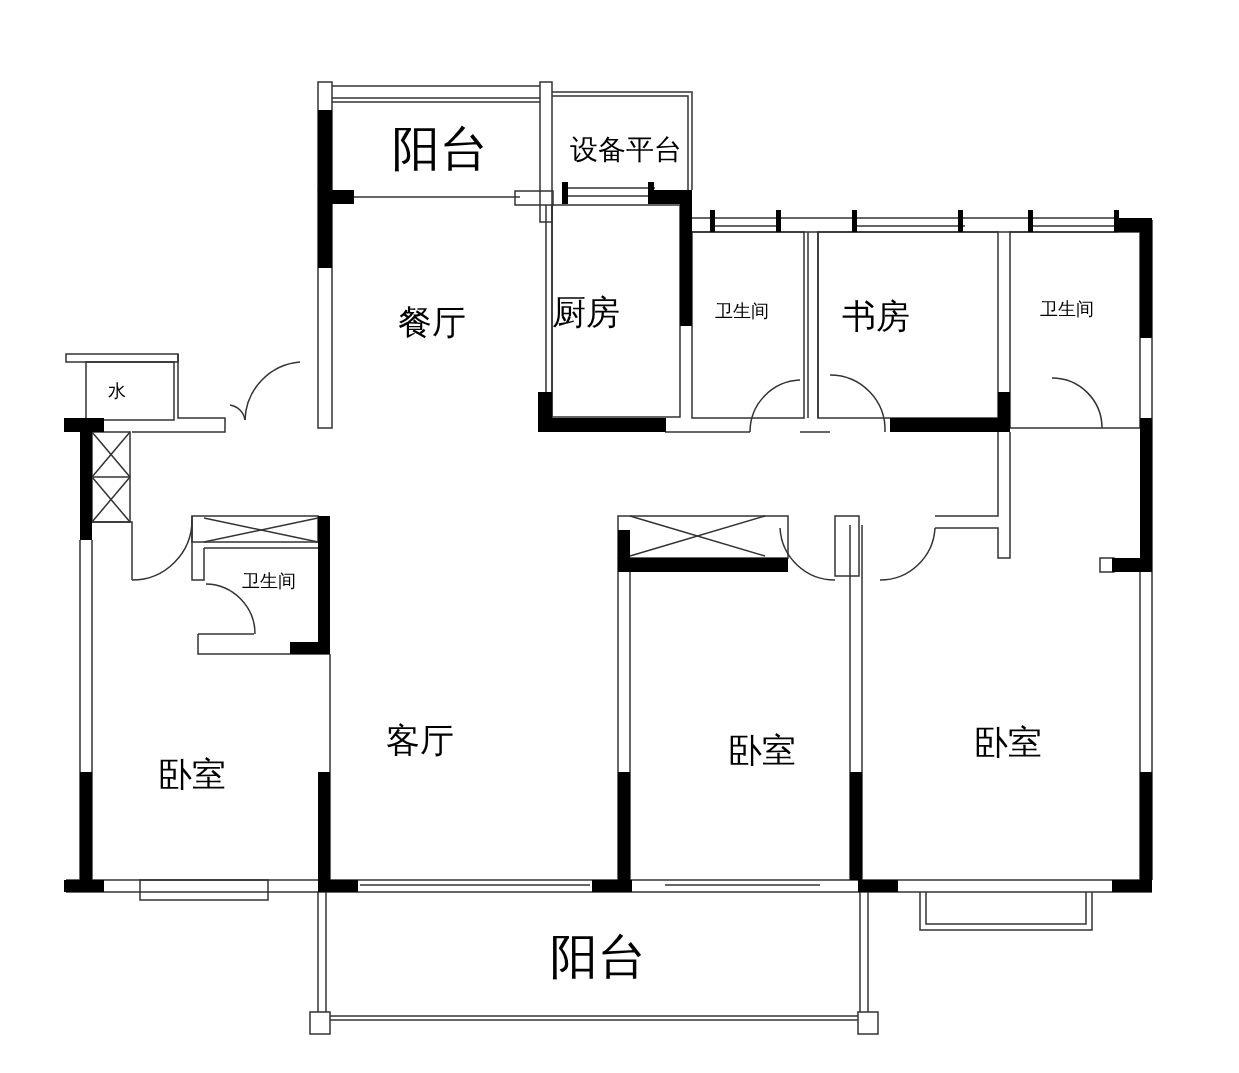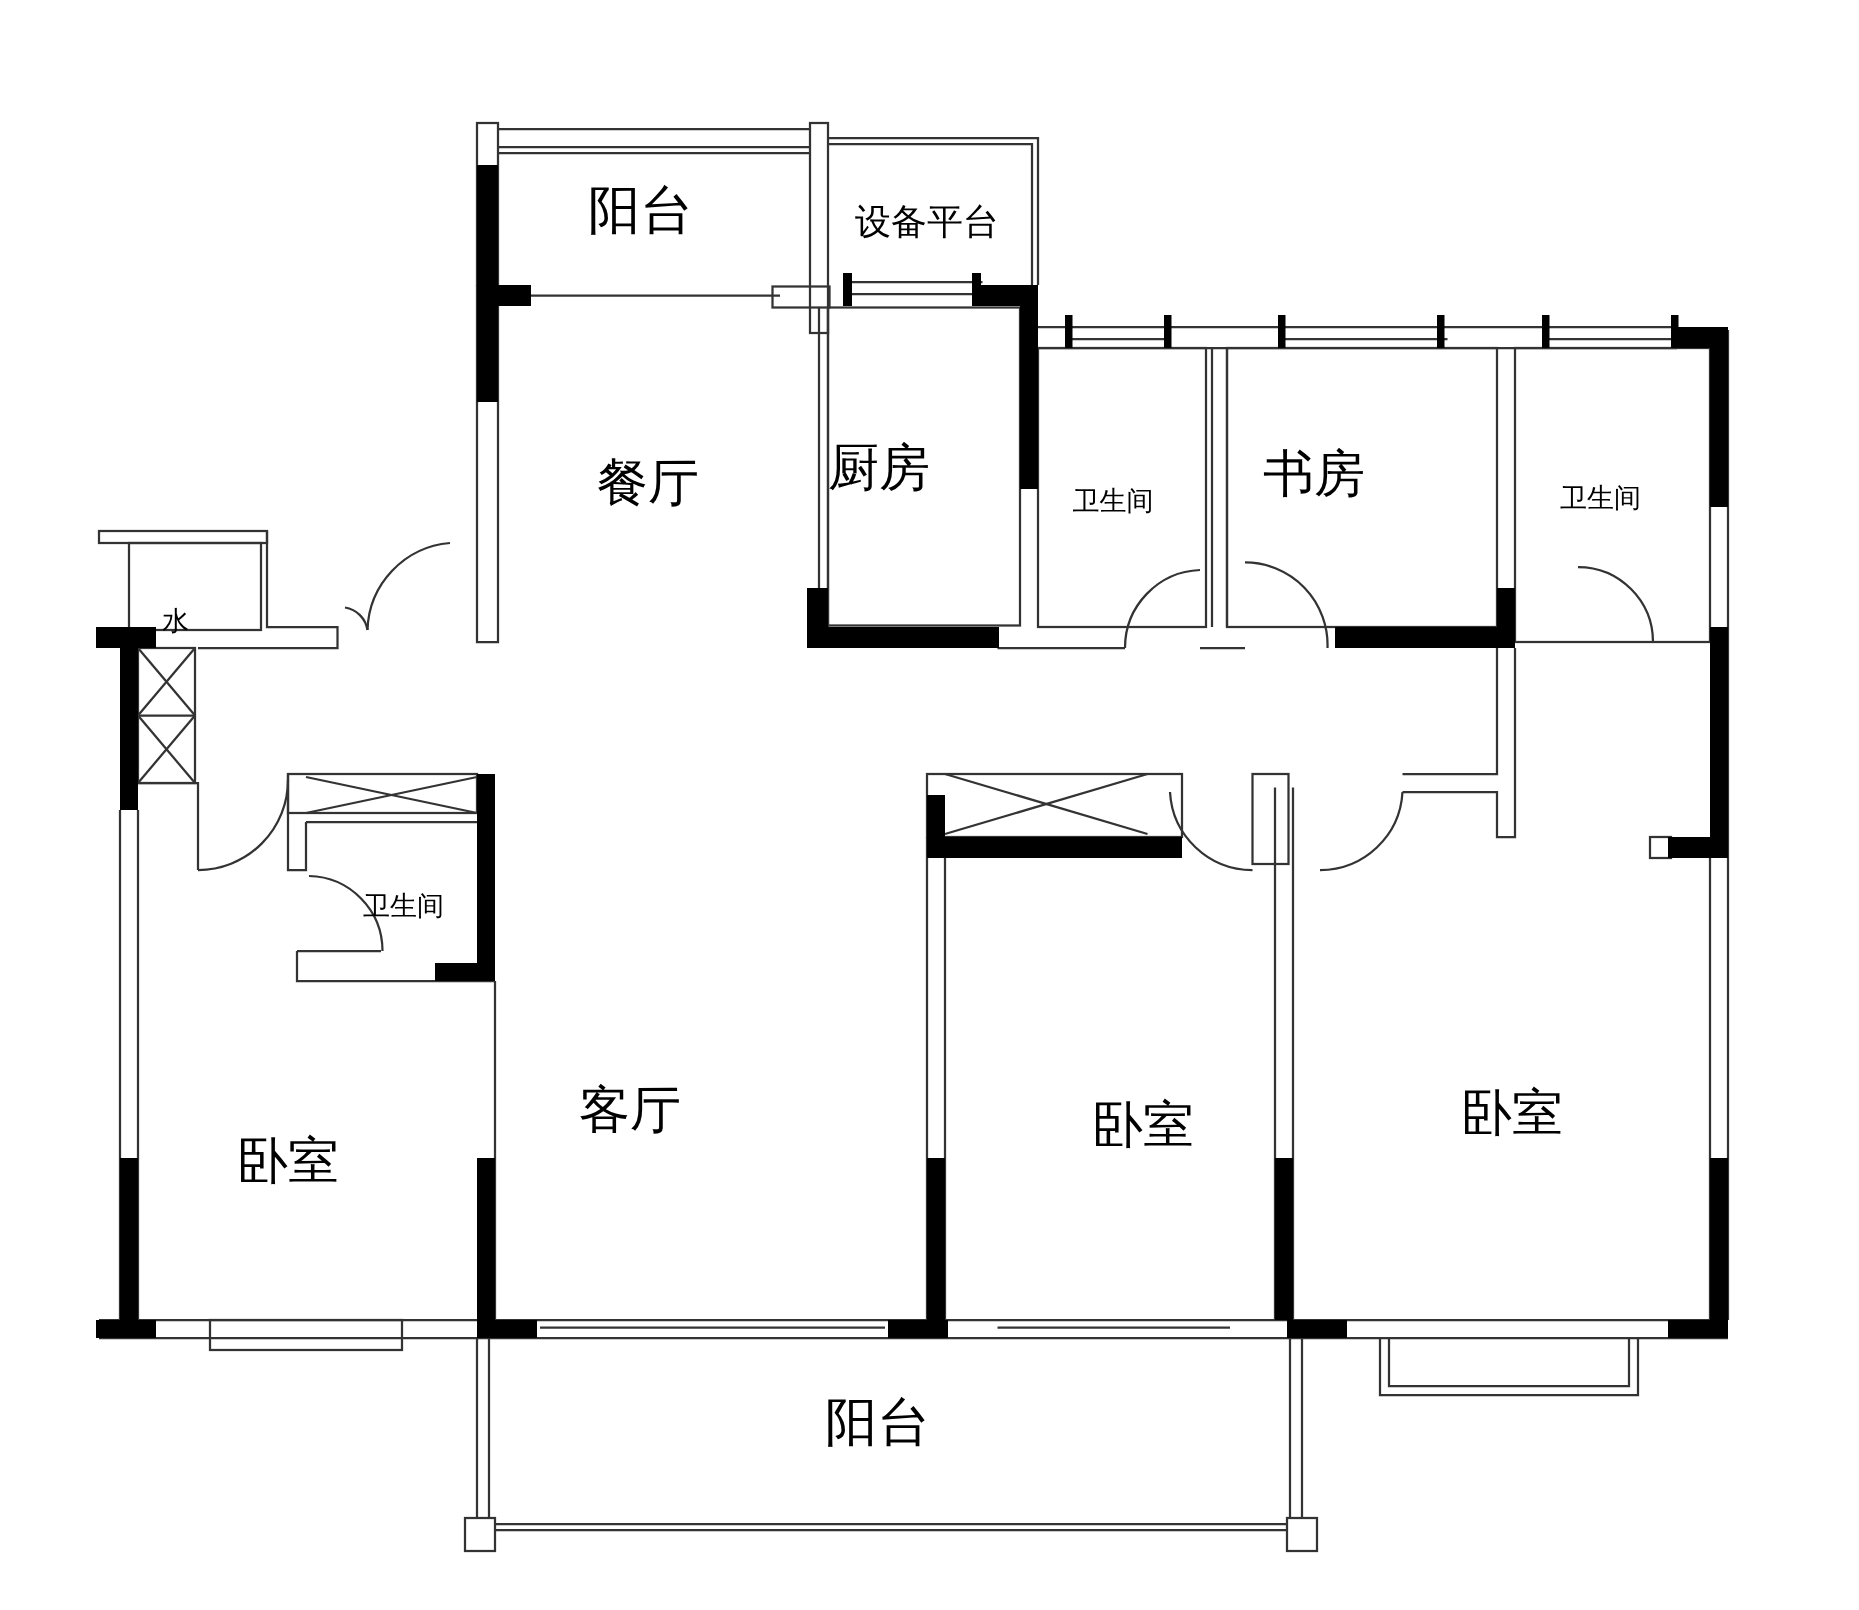--- a/index.html
+++ b/index.html
@@ -1,22 +1,22 @@
 <!DOCTYPE html>
 <html><head>
 <meta charset="utf-8">
 <style>
   html, body { margin:0; padding:0; background:#ffffff; }
   body { width:1239px; height:1073px; overflow:hidden; position:relative; font-family:"DejaVu Sans", sans-serif; }
   #plan { position:absolute; left:0; top:0; }
   .label { position:absolute; color:#000; white-space:nowrap; font-family:"DejaVu Sans", sans-serif; line-height:1; }
-  .lg { font-size:35px; }
+  .lg { font-size:48px; }
   .md { font-size:34px;font-family:Liberation Serif, serif; }
-  .sm { font-size:24px; }
-  .xs { font-size:18px;margin-top:24px; }
+  .sm { font-size:28px; }
+  .xs { font-size:18px; }
 </style>
 </head>
 <body>
 
 <svg id="plan" width="1239" height="1073" viewBox="0 0 1239 1073" xmlns="http://www.w3.org/2000/svg">
   <g fill="none" stroke="#333" stroke-width="1.5">
 
     <rect x="318" y="82" width="14" height="108"></rect>
     <line x1="332" y1="86" x2="540" y2="86"></line>
     <line x1="332" y1="98" x2="540" y2="98"></line>

